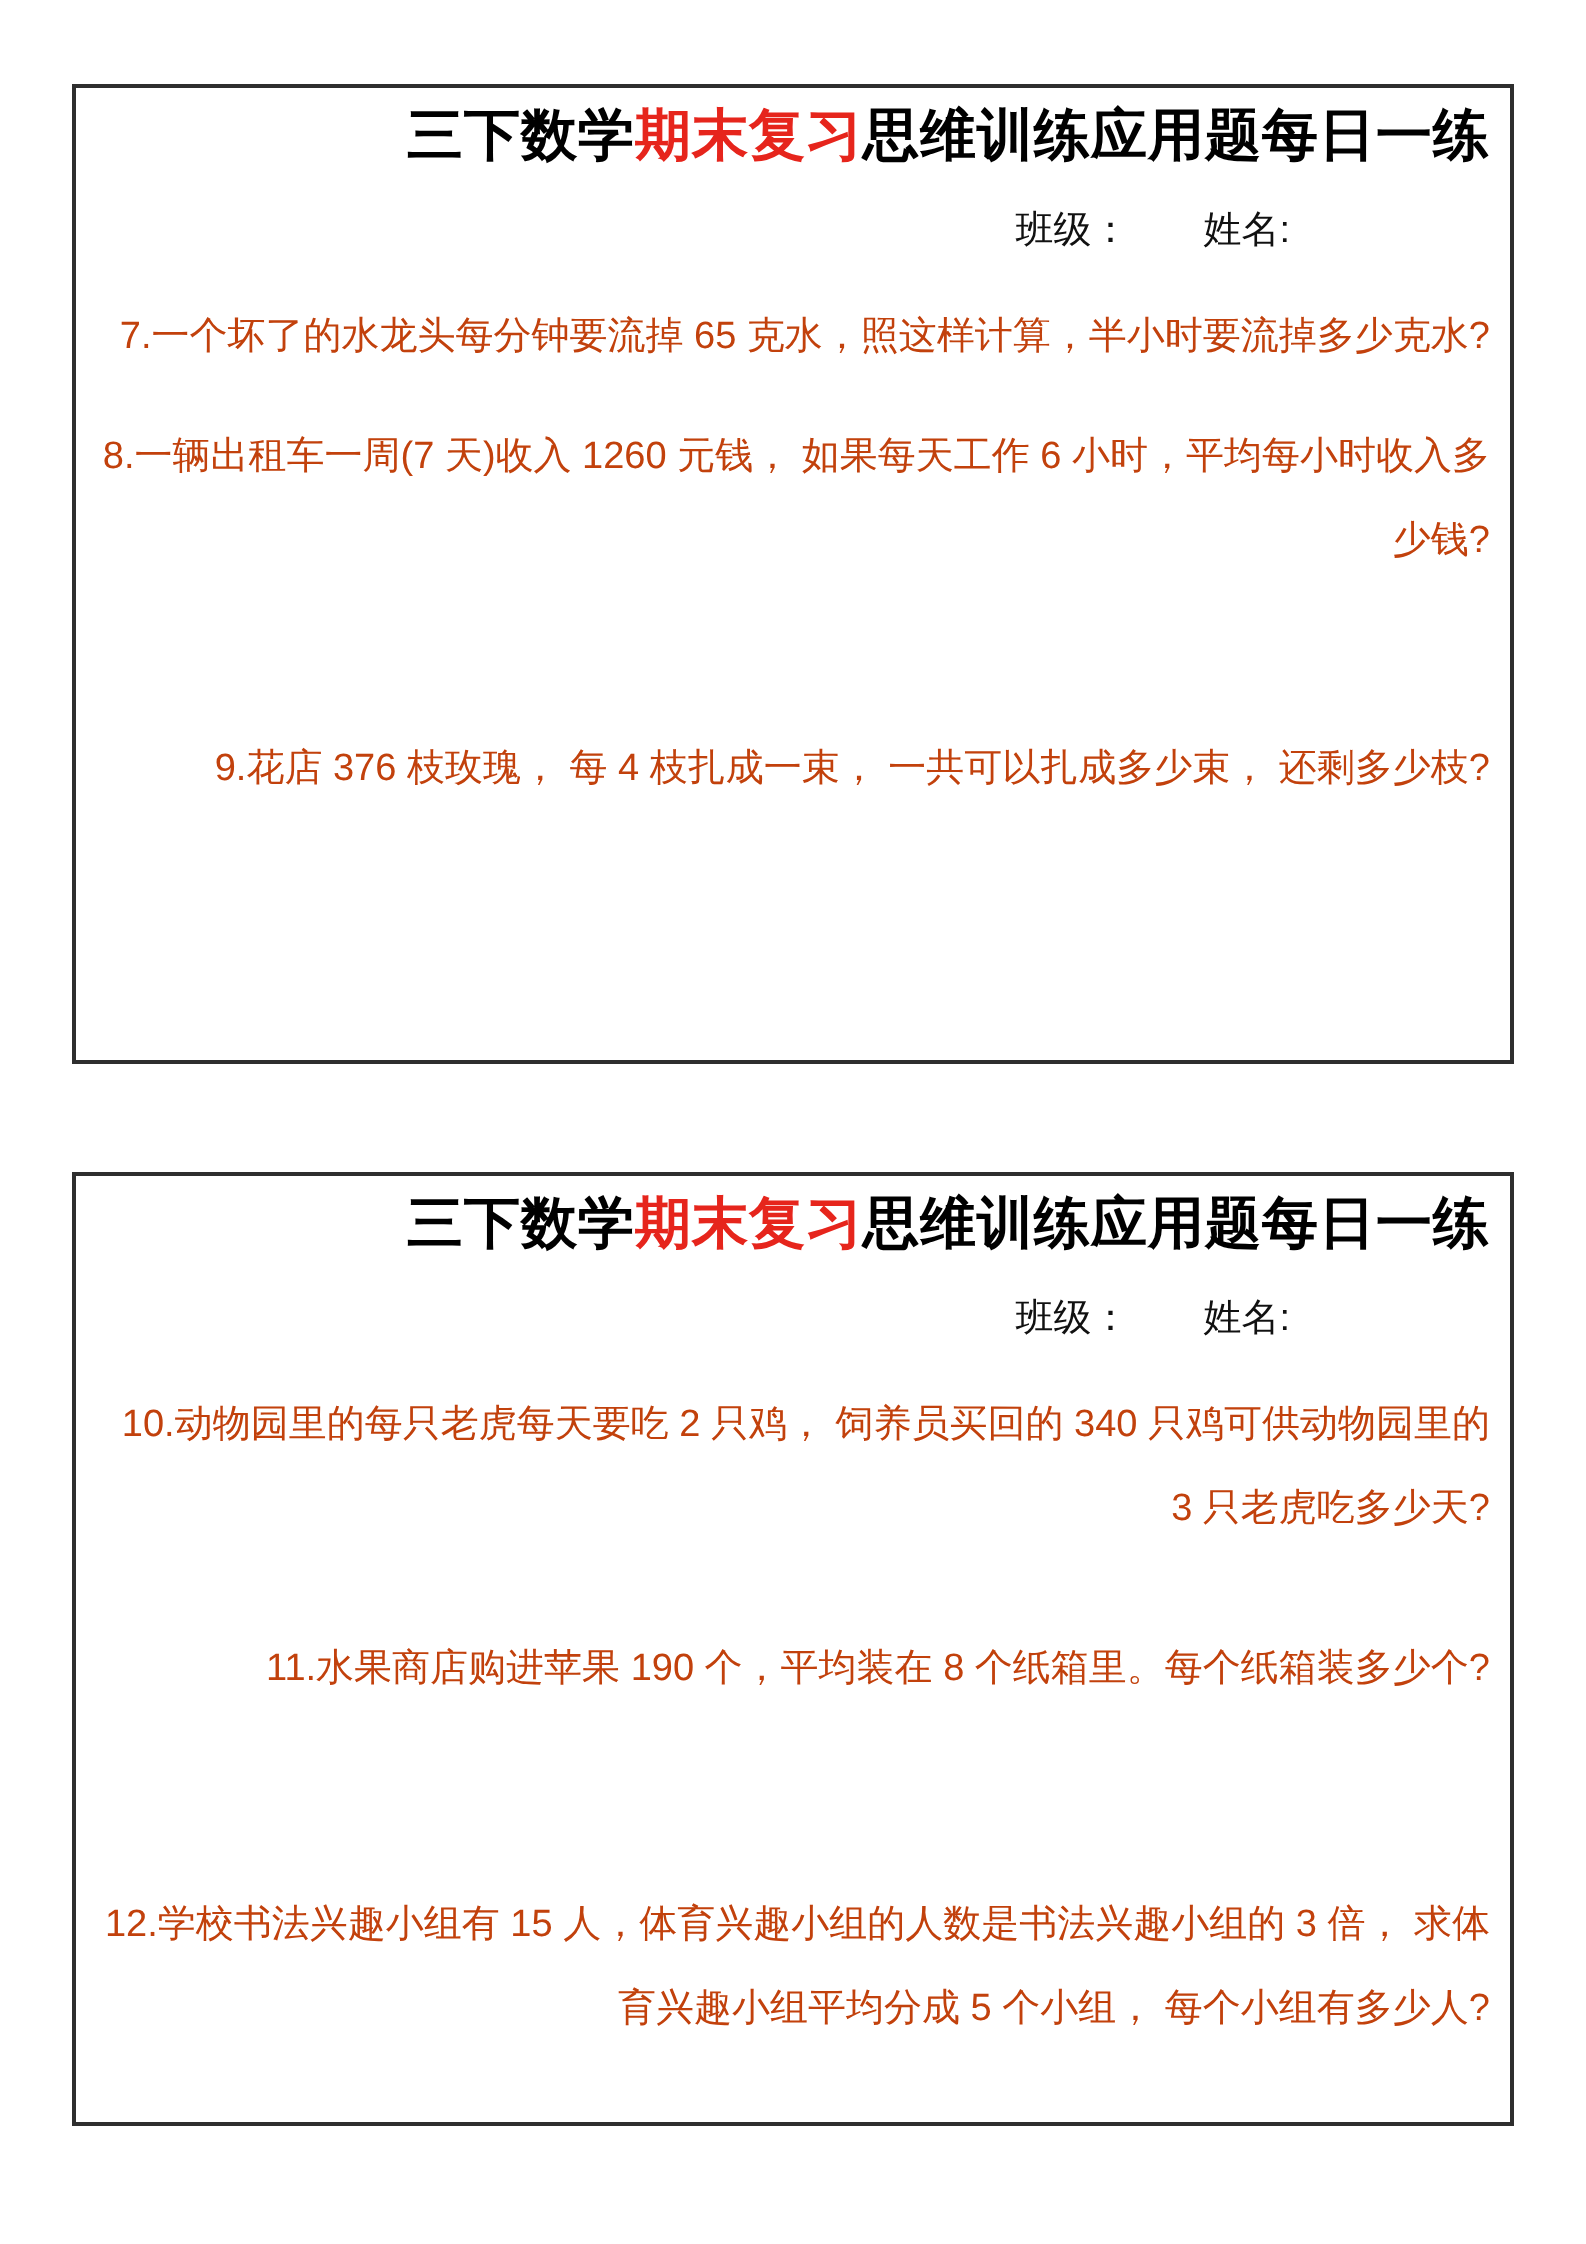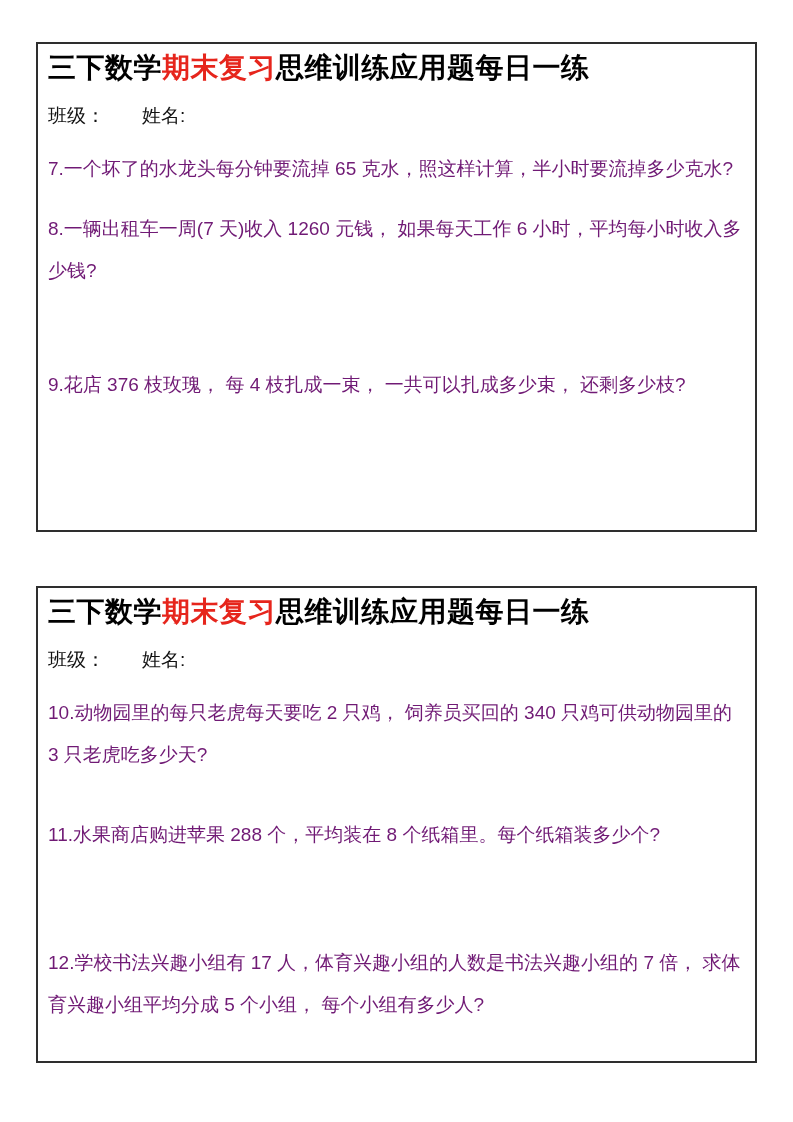--- a/index.html
+++ b/index.html
@@ -27,48 +27,48 @@
   .sheet-box.first {
     margin-top: 42px;
     height: 490px;
   }
   .sheet-box.second {
     margin-top: 54px;
     height: 477px;
   }
   .worksheet-title {
     margin-top: 6px;
-    text-align: left;
+    text-align: right;
     font-size: 28px;
     line-height: 36px;
     font-weight: bold;
     color: #000000;
     letter-spacing: 0.5px;
     white-space: nowrap;
   }
   .title-highlight {
     color: #e6251c;
   }
   .class-name-row {
     margin-top: 18px;
-    text-align: left;
+    text-align: right;
     padding-right: 100px;
     font-size: 19px;
     line-height: 24px;
     color: #111111;
   }
   .name-label {
     display: inline-block;
     margin-left: 37px;
   }
   .question {
     font-size: 19px;
     line-height: 42px;
-    color: #701a75;
-    text-align: left;
+    color: #c2410c;
+    text-align: right;
   }
   .q-first   { margin-top: 20px; }
   .q-mid-1   { margin-top: 18px; }
   .q-last-1  { margin-top: 72px; }
   .q-mid-2   { margin-top: 38px; }
   .q-last-2  { margin-top: 86px; }
 </style>
 </head>
 <body>
 
@@ -85,15 +85,15 @@
 </div>
 
 <div class="sheet-box second">
   <div class="worksheet-title">
     <span>三下数学</span><span class="title-highlight">期末复习</span><span>思维训练应用题每日一练</span>
   </div>
   <div class="class-name-row">
     <span class="class-label">班级：</span><span class="name-label">姓名:</span>
   </div>
   <div class="question q-first">10.动物园里的每只老虎每天要吃 2 只鸡， 饲养员买回的 340 只鸡可供动物园里的 3 只老虎吃多少天?</div>
-  <div class="question q-mid-2">11.水果商店购进苹果 288 个，平均装在 8 个纸箱里。每个纸箱装多少个?</div>
-  <div class="question q-last-2">12.学校书法兴趣小组有 17 人，体育兴趣小组的人数是书法兴趣小组的 7 倍， 求体育兴趣小组平均分成 5 个小组， 每个小组有多少人?</div>
+  <div class="question q-mid-2">11.水果商店购进苹果 190 个，平均装在 8 个纸箱里。每个纸箱装多少个?</div>
+  <div class="question q-last-2">12.学校书法兴趣小组有 15 人，体育兴趣小组的人数是书法兴趣小组的 3 倍， 求体育兴趣小组平均分成 5 个小组， 每个小组有多少人?</div>
 </div>
 
 </body></html>

